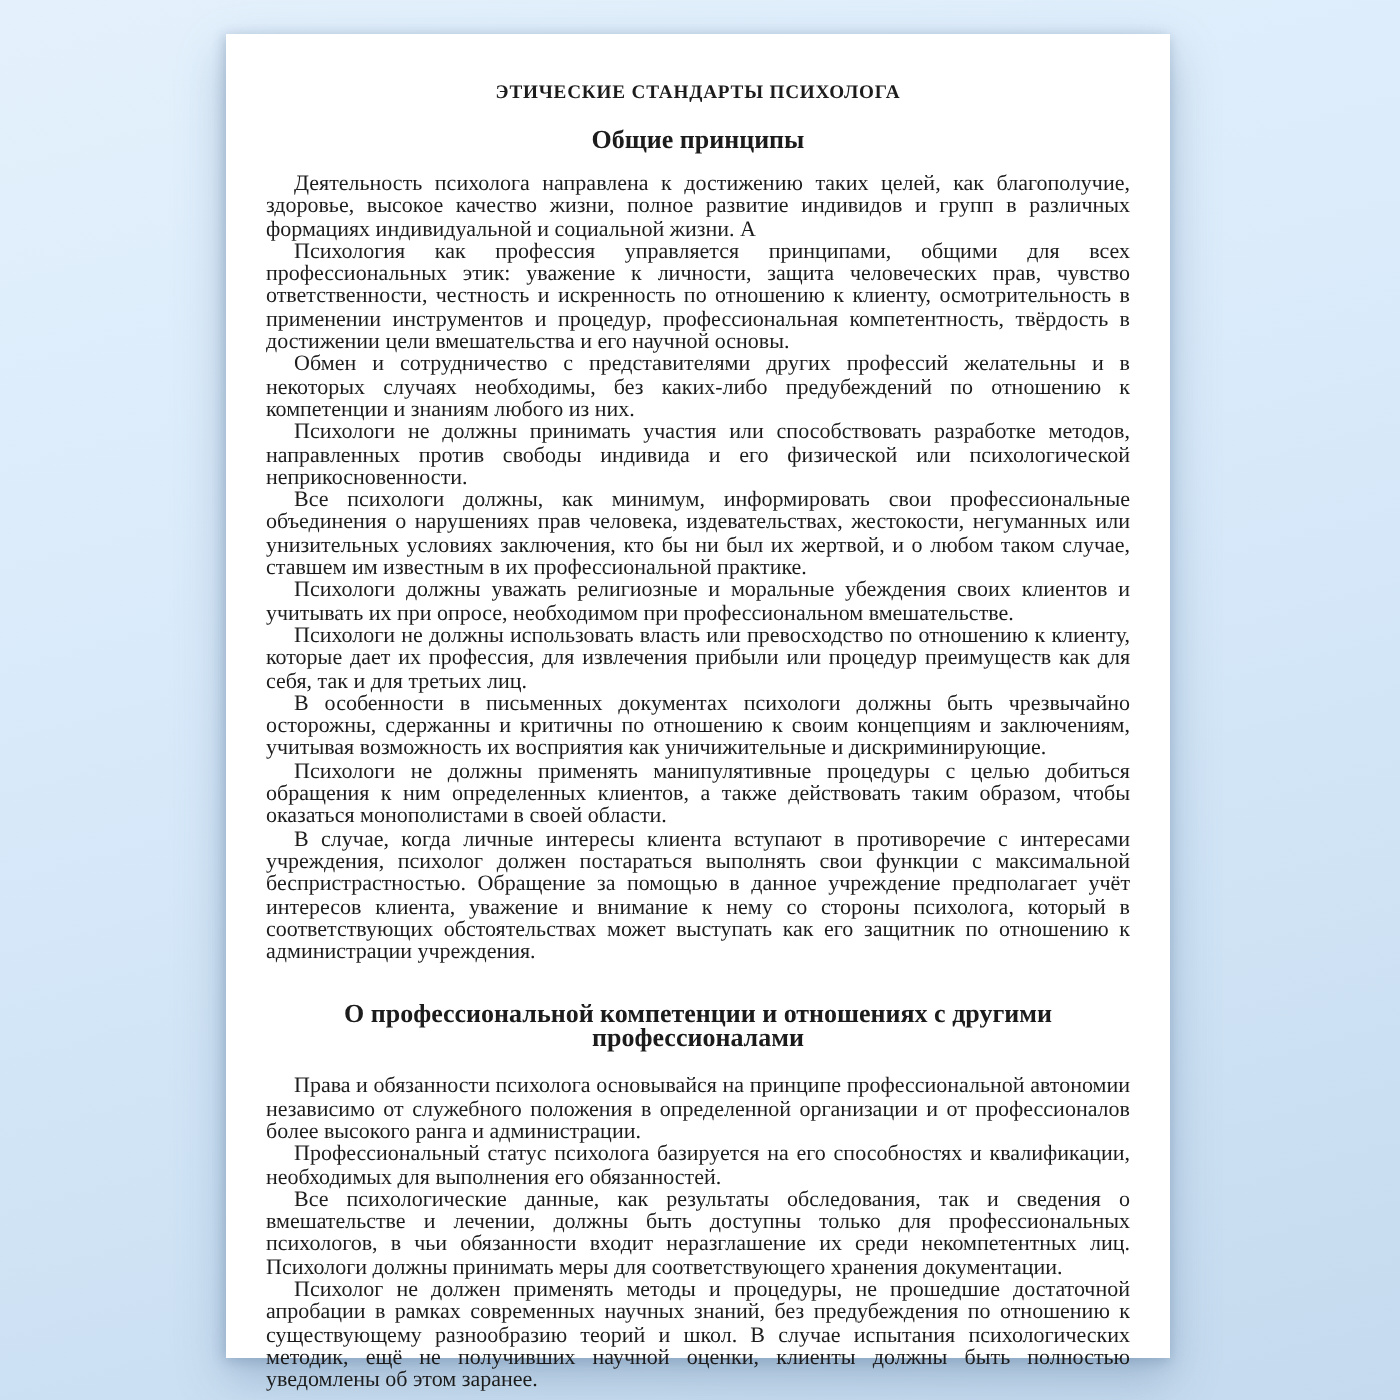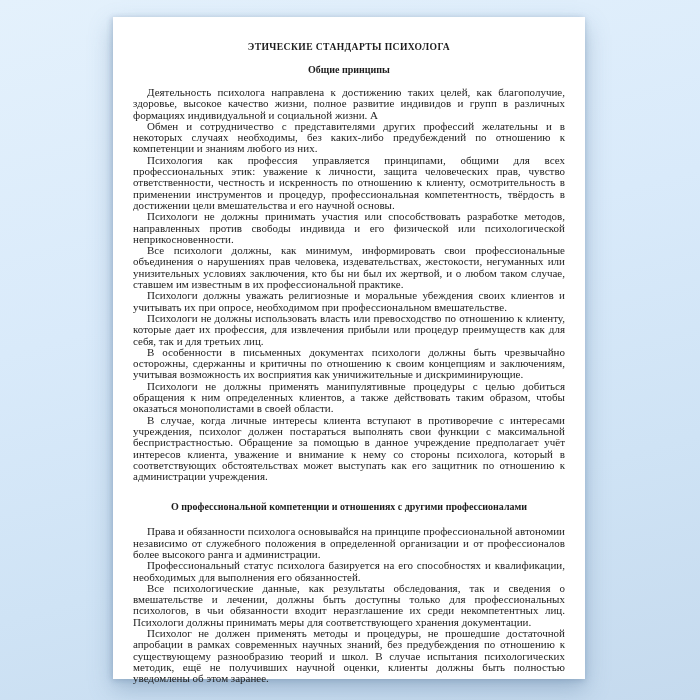--- a/index.html
+++ b/index.html
@@ -29,21 +29,21 @@
   .doc-title {
     text-align: center;
     font-size: 9.6px;
     font-weight: bold;
     letter-spacing: 0.4px;
     line-height: 12px;
     margin-bottom: 11px;
   }
   .section-heading {
     text-align: center;
-    font-size: 10px;
+    font-size: 13px;
     font-weight: bold;
     line-height: 12px;
     margin-bottom: 11px;
   }
   .section-heading.second {
     margin-top: 19px;
     margin-bottom: 13px;
   }
   .body-text p {
     font-size: 11px;
@@ -58,22 +58,22 @@
 
 <div class="canvas">
   <div class="paper">
 
     <div class="doc-title">ЭТИЧЕСКИЕ СТАНДАРТЫ ПСИХОЛОГА</div>
 
     <div class="section-heading">Общие принципы</div>
 
     <div class="body-text">
       <p>Деятельность психолога направлена к достижению таких целей, как благополучие, здоровье, высокое качество жизни, полное развитие индивидов и групп в различных формациях индивидуальной и социальной жизни. А</p>
+      <p>Психология как профессия управляется принципами, общими для всех профессиональных этик: уважение к личности, защита человеческих прав, чувство ответственности, честность и искренность по отношению к клиенту, осмотрительность в применении инструментов и процедур, профессиональная компетентность, твёрдость в достижении цели вмешательства и его научной основы.</p>
       <p>Обмен и сотрудничество с представителями других профессий желательны и в некоторых случаях необходимы, без каких-либо предубеждений по отношению к компетенции и знаниям любого из них.</p>
-      <p>Психология как профессия управляется принципами, общими для всех профессиональных этик: уважение к личности, защита человеческих прав, чувство ответственности, честность и искренность по отношению к клиенту, осмотрительность в применении инструментов и процедур, профессиональная компетентность, твёрдость в достижении цели вмешательства и его научной основы.</p>
       <p>Психологи не должны принимать участия или способствовать разработке методов, направленных против свободы индивида и его физической или психологической неприкосновенности.</p>
       <p>Все психологи должны, как минимум, информировать свои профессиональные объединения о нарушениях прав человека, издевательствах, жестокости, негуманных или унизительных условиях заключения, кто бы ни был их жертвой, и о любом таком случае, ставшем им известным в их профессиональной практике.</p>
       <p>Психологи должны уважать религиозные и моральные убеждения своих клиентов и учитывать их при опросе, необходимом при профессиональном вмешательстве.</p>
       <p>Психологи не должны использовать власть или превосходство по отношению к клиенту, которые дает их профессия, для извлечения прибыли или процедур преимуществ как для себя, так и для третьих лиц.</p>
       <p>В особенности в письменных документах психологи должны быть чрезвычайно осторожны, сдержанны и критичны по отношению к своим концепциям и заключениям, учитывая возможность их восприятия как уничижительные и дискриминирующие.</p>
       <p>Психологи не должны применять манипулятивные процедуры с целью добиться обращения к ним определенных клиентов, а также действовать таким образом, чтобы оказаться монополистами в своей области.</p>
       <p>В случае, когда личные интересы клиента вступают в противоречие с интересами учреждения, психолог должен постараться выполнять свои функции с максимальной беспристрастностью. Обращение за помощью в данное учреждение предполагает учёт интересов клиента, уважение и внимание к нему со стороны психолога, который в соответствующих обстоятельствах может выступать как его защитник по отношению к администрации учреждения.</p>
     </div>
 
     <div class="section-heading second">О профессиональной компетенции и отношениях с другими профессионалами</div>

